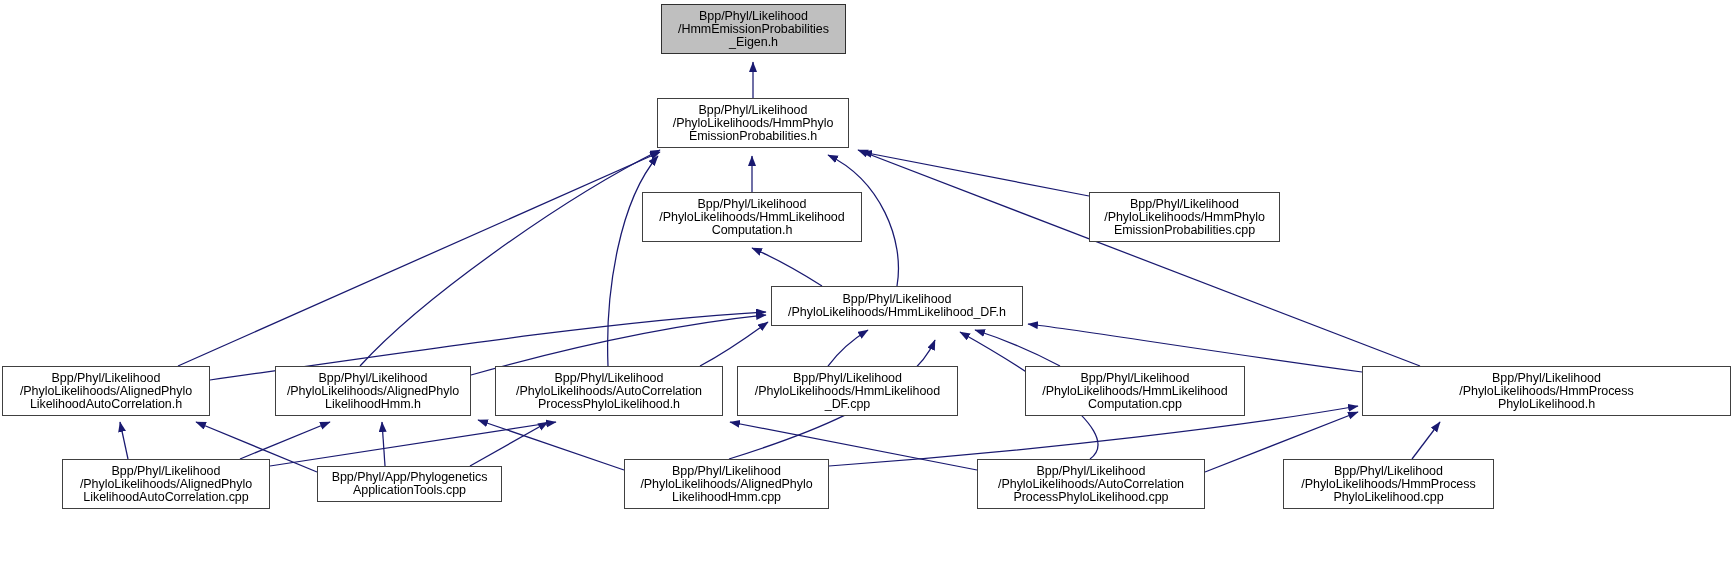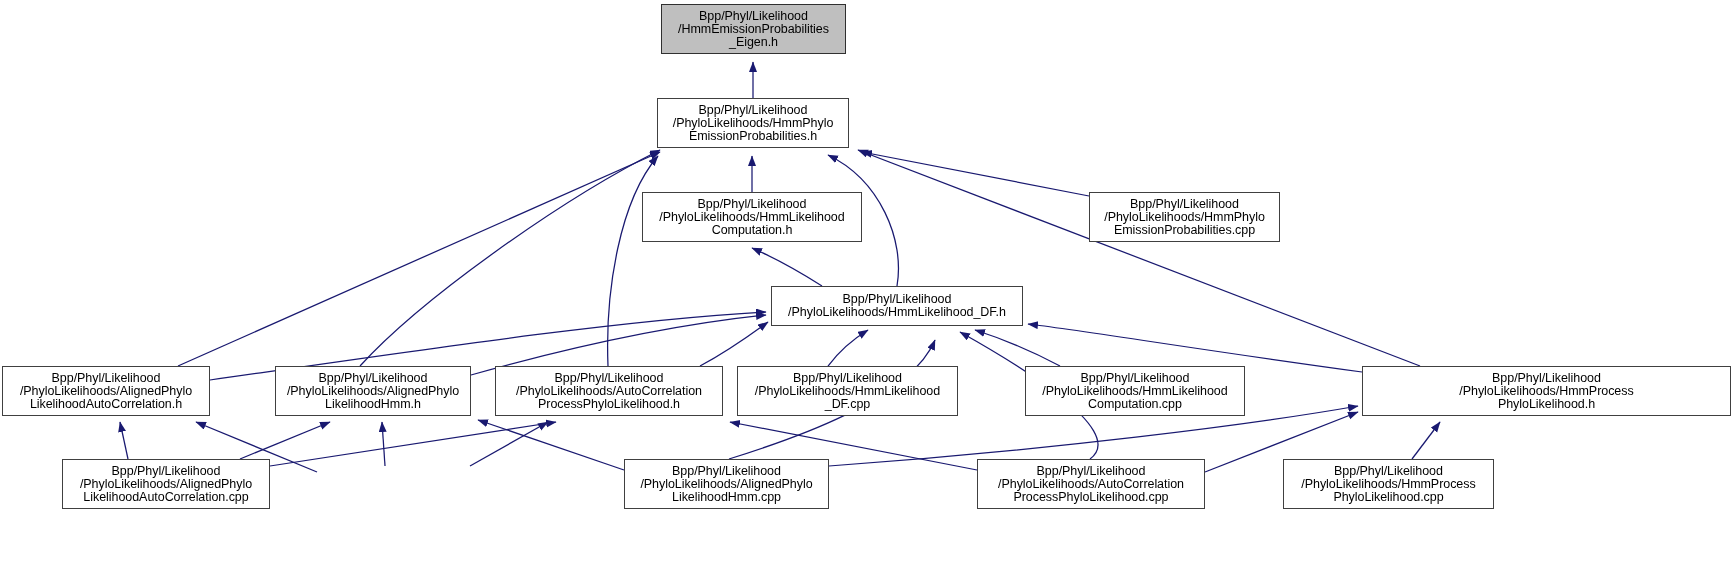--- a/index.html
+++ b/index.html
@@ -144,20 +144,22 @@
 Computation.cpp</div>
 
   <div class="node" style="left:1362px;top:366px;width:369px;height:50px;">Bpp/Phyl/Likelihood
 /PhyloLikelihoods/HmmProcess
 PhyloLikelihood.h</div>
 
   <div class="node" style="left:62px;top:459px;width:208px;height:50px;">Bpp/Phyl/Likelihood
 /PhyloLikelihoods/AlignedPhylo
 LikelihoodAutoCorrelation.cpp</div>
 
+  <div class="node" style="left:317px;top:466px;width:185px;height:36px;">Bpp/Phyl/App/Phylogenetics
+ApplicationTools.cpp</div>
 
   <div class="node" style="left:624px;top:459px;width:205px;height:50px;">Bpp/Phyl/Likelihood
 /PhyloLikelihoods/AlignedPhylo
 LikelihoodHmm.cpp</div>
 
   <div class="node" style="left:977px;top:459px;width:228px;height:50px;">Bpp/Phyl/Likelihood
 /PhyloLikelihoods/AutoCorrelation
 ProcessPhyloLikelihood.cpp</div>
 
   <div class="node" style="left:1283px;top:459px;width:211px;height:50px;">Bpp/Phyl/Likelihood

